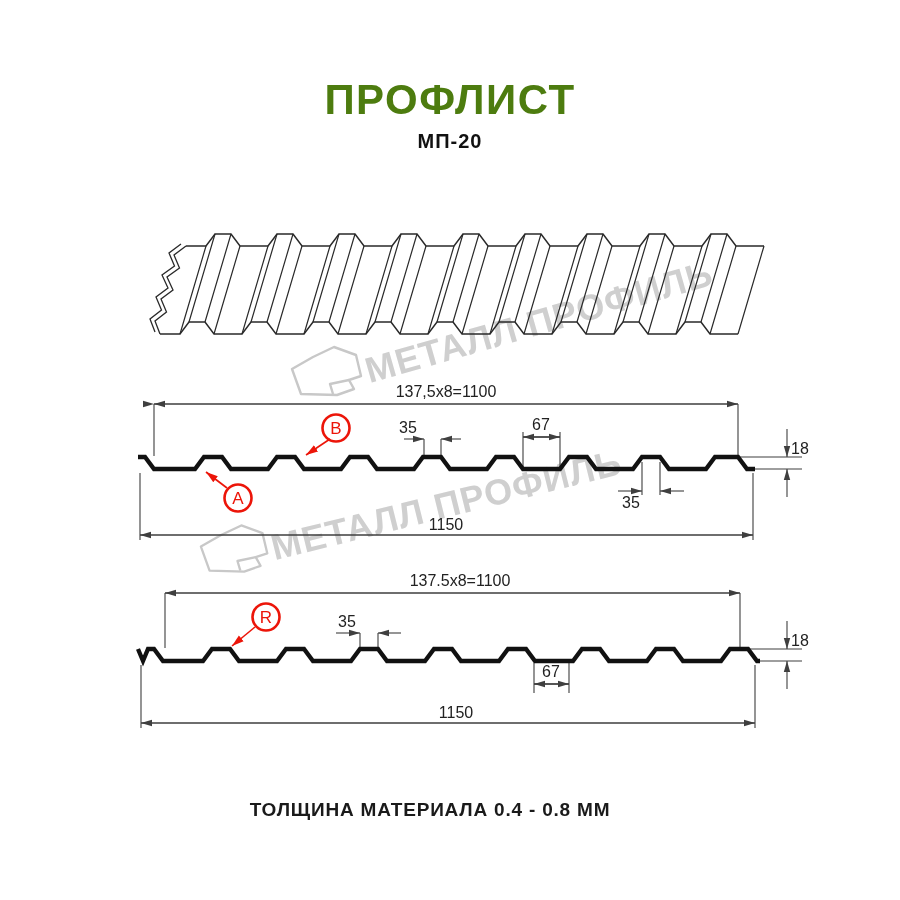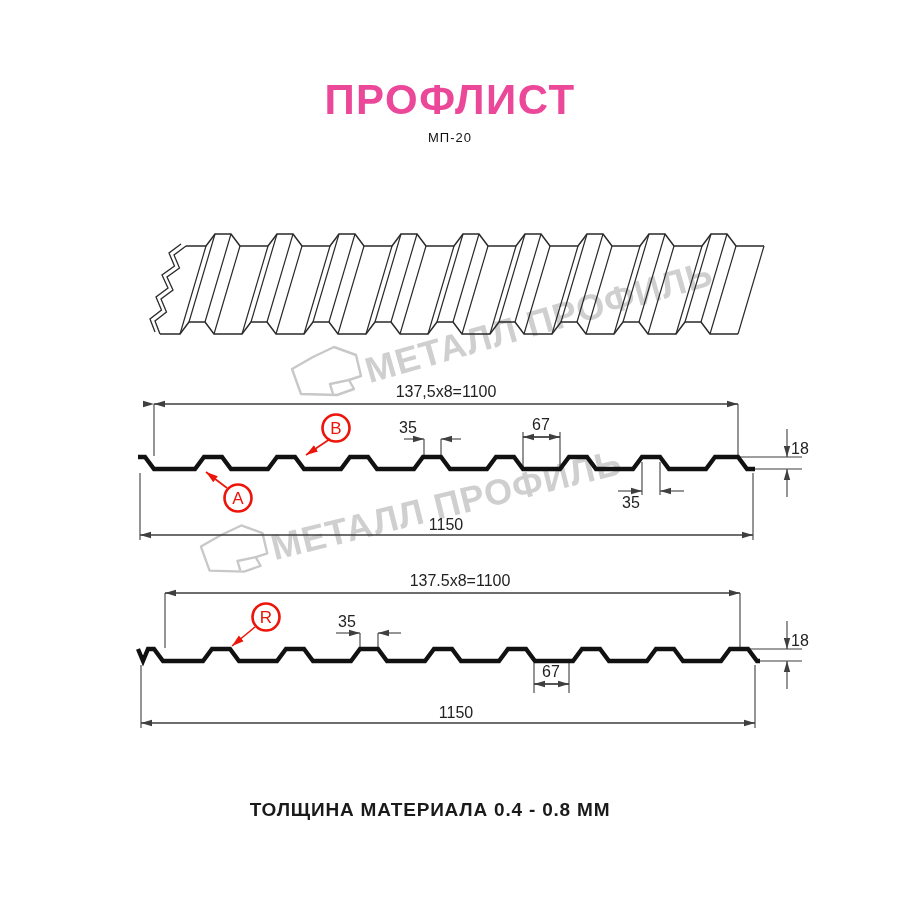--- a/index.html
+++ b/index.html
@@ -1,21 +1,21 @@
 <!DOCTYPE html>
 <html><head>
 <meta charset="utf-8">
 <style>
   html,body{margin:0;padding:0;}
   body{width:900px;height:900px;position:relative;background:#ffffff;overflow:hidden;
        font-family:"Liberation Sans", sans-serif;}
   .abs{position:absolute;}
   #title{left:0;top:76px;width:900px;text-align:center;font-size:42px;font-weight:800;
-         letter-spacing:1.5px;color:#ec4899;}
-  #subtitle{left:0;top:130px;width:900px;text-align:center;font-size:13px;font-weight:400;
+         letter-spacing:1.5px;color:#4d7c0f;}
+  #subtitle{left:0;top:130px;width:900px;text-align:center;font-size:20px;font-weight:700;
             letter-spacing:1px;color:#111;}
   #footer{left:0;top:799px;width:860px;text-align:center;font-size:19px;font-weight:600;
           letter-spacing:0.8px;color:#1a1a1a;}
   .wm{position:absolute;pointer-events:none;}
   .wm-text{position:absolute;font-weight:700;color:#cfcfcf;white-space:nowrap;letter-spacing:1px;}
   #wm1-text{left:82px;top:100px;font-size:36px;transform:rotate(-16deg);transform-origin:left bottom;}
   #wm2-text{left:78px;top:72px;font-size:36px;transform:rotate(-14deg);transform-origin:left bottom;}
   svg{position:absolute;left:0;}
   svg text{font-family:"Liberation Sans",sans-serif;fill:#222;font-size:16px;}
   svg text.red{fill:#ec1509;font-size:17px;font-weight:500;}

